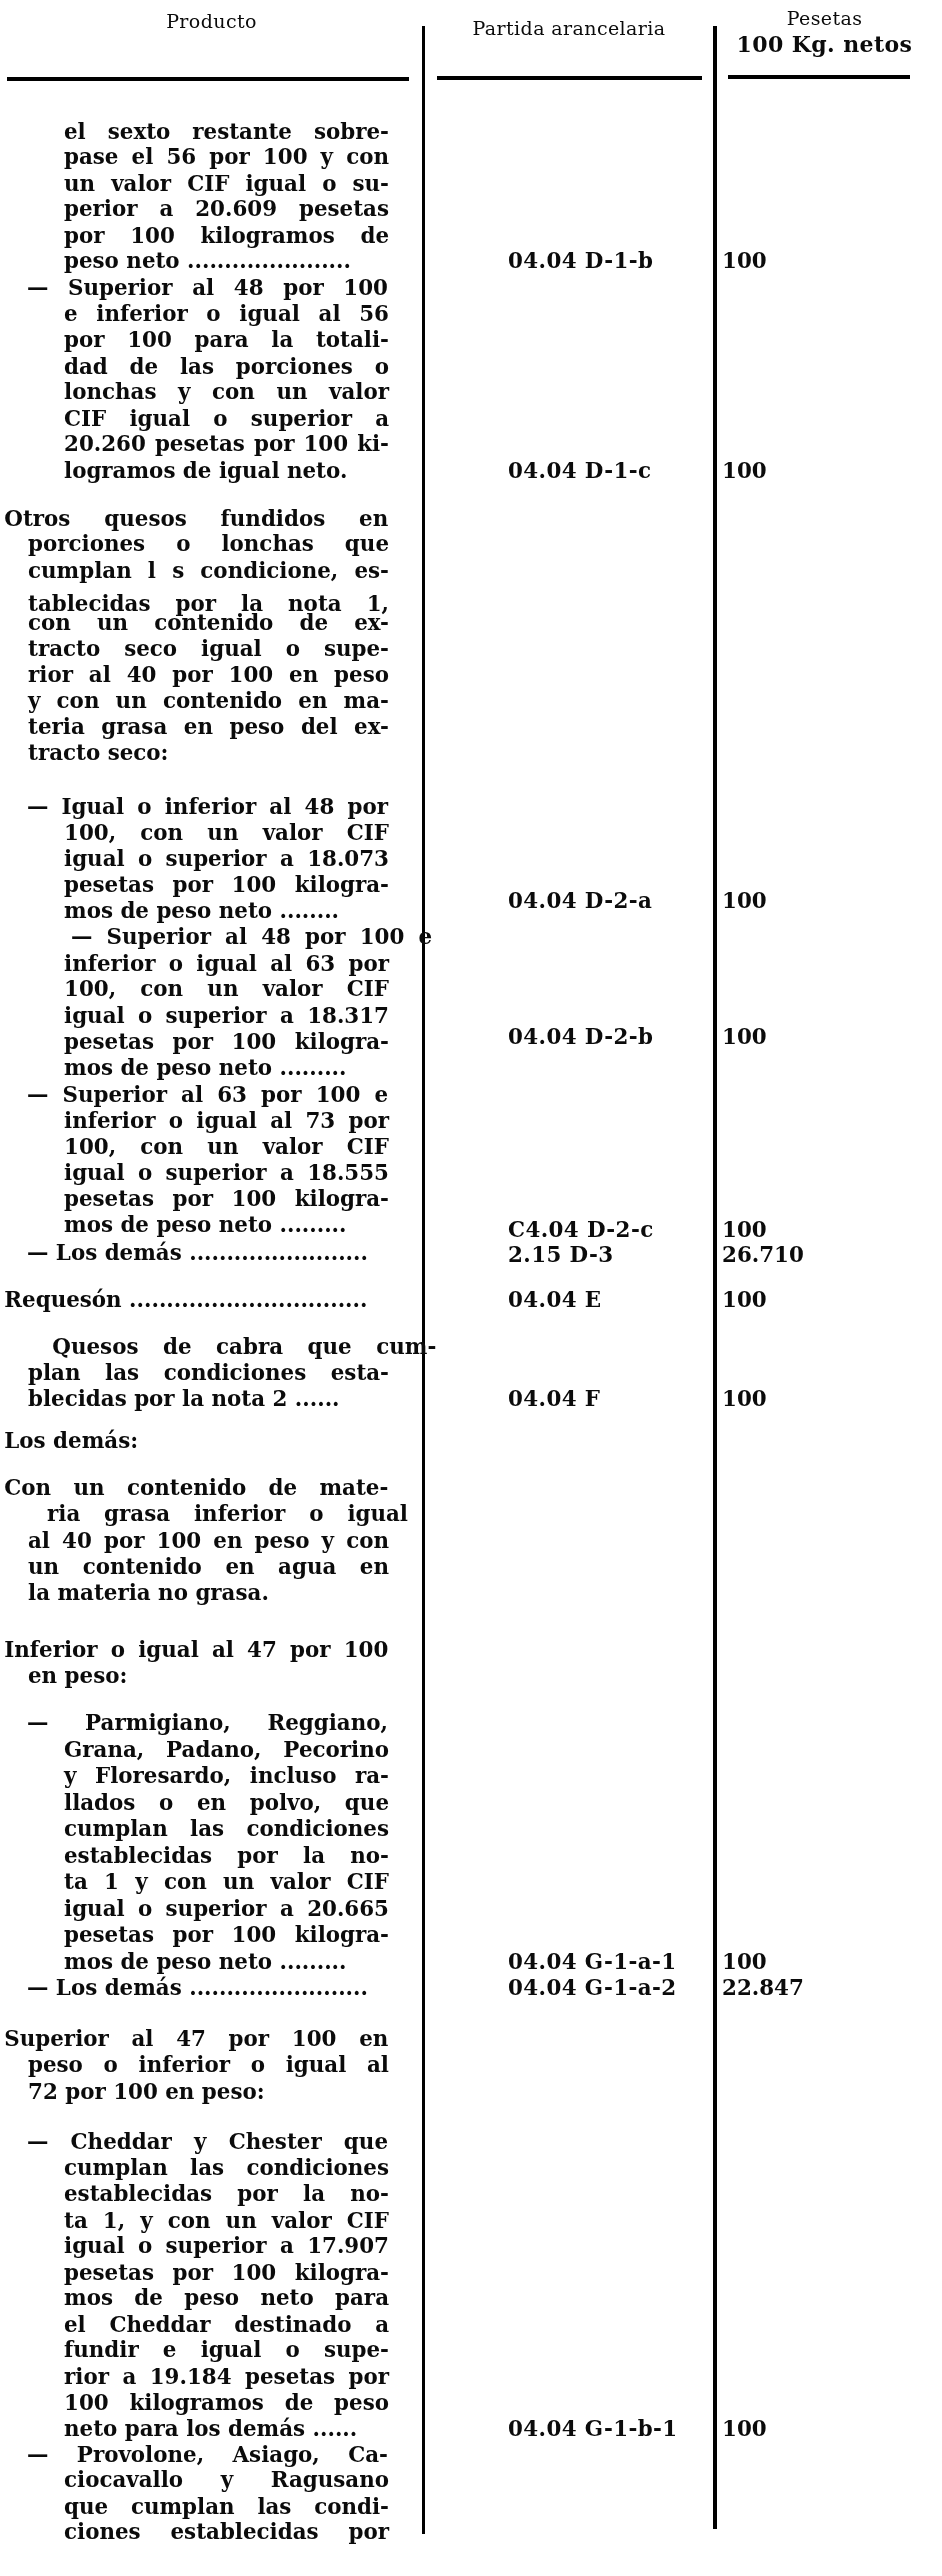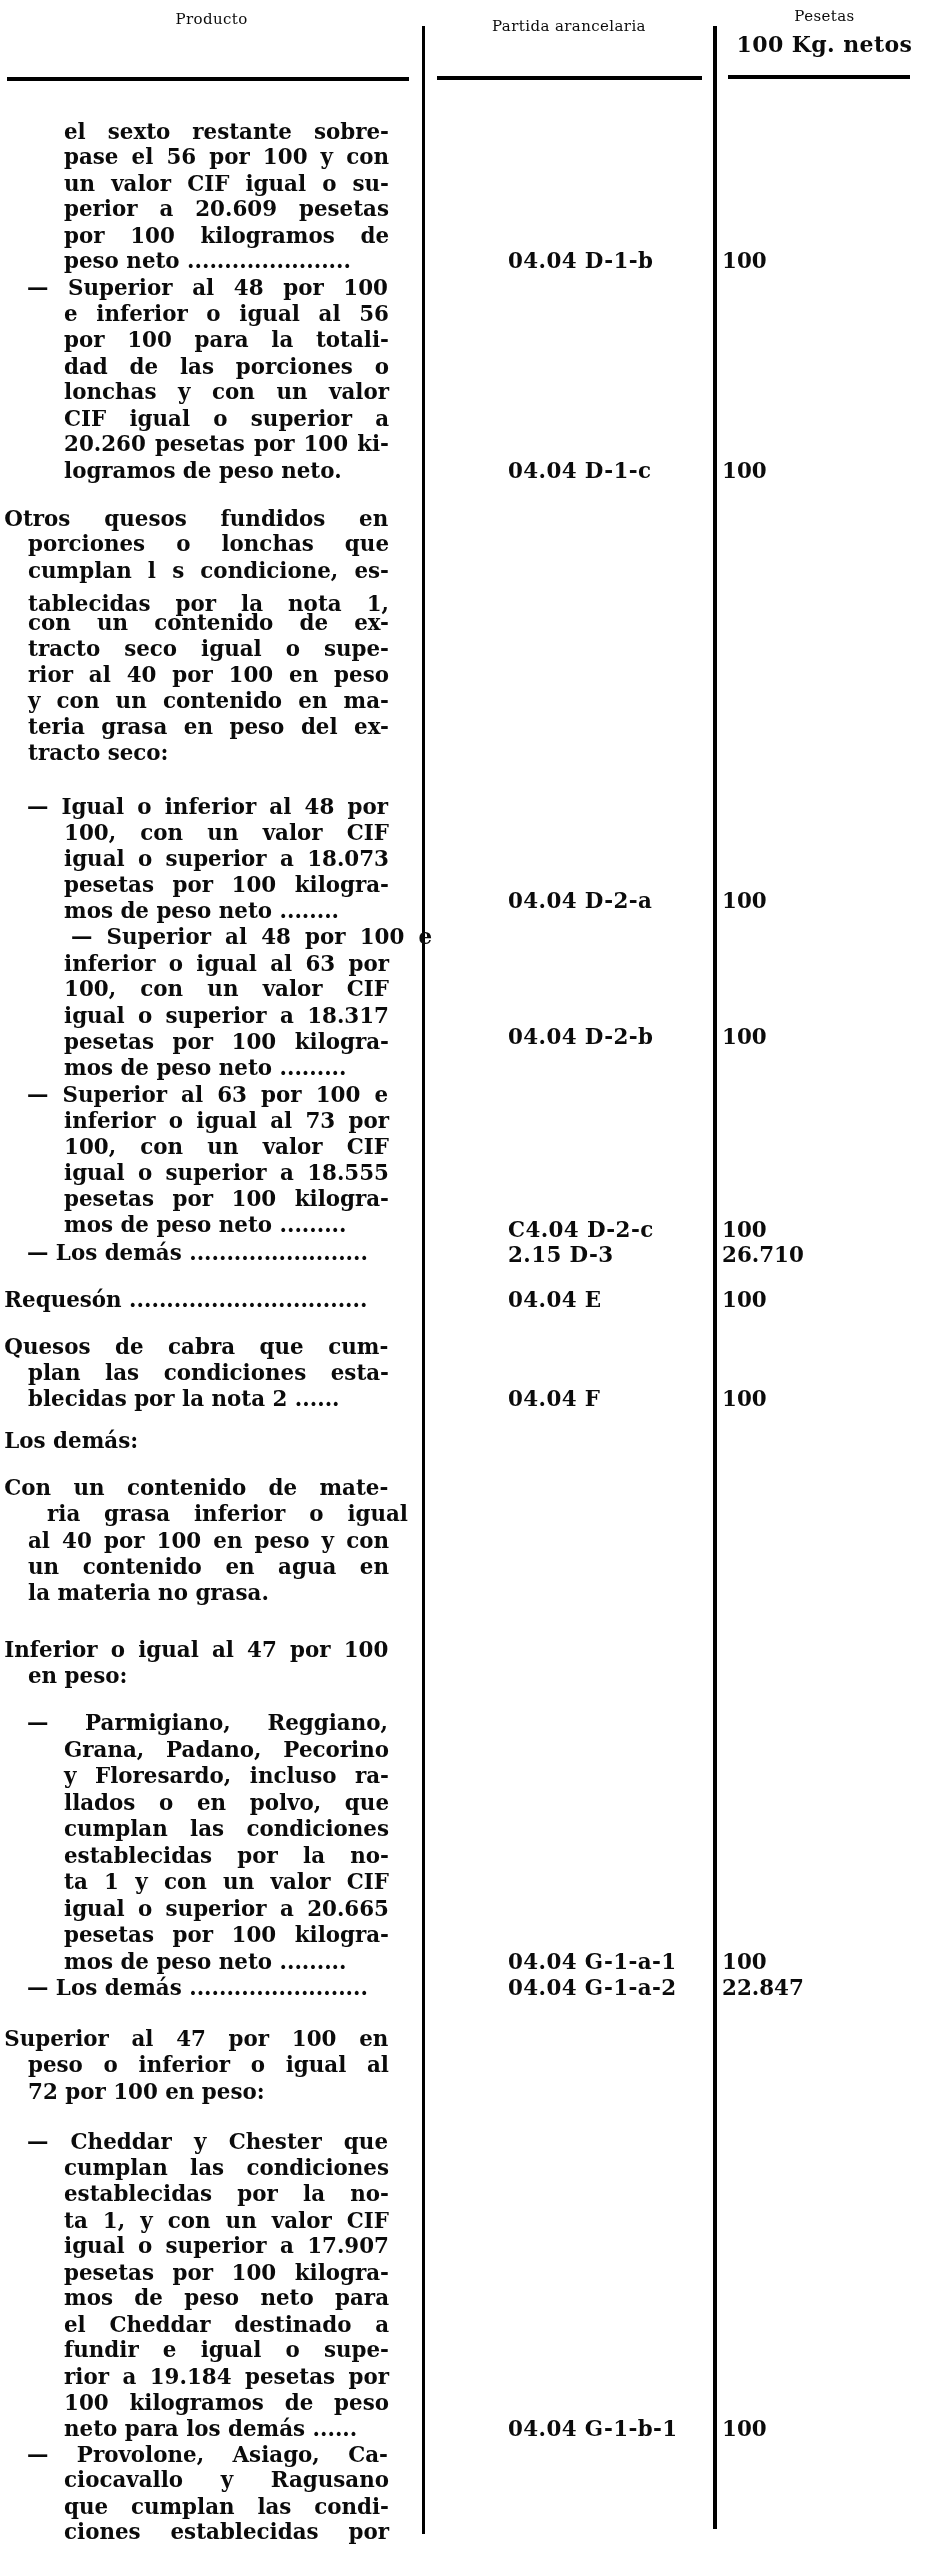--- a/index.html
+++ b/index.html
@@ -5,21 +5,21 @@
   html,body{margin:0;padding:0;background:#e8e8e8;}
   #page{
     position:relative;
     width:942px;height:2576px;
     background:#ffffff;
     font-family:"DejaVu Serif", serif;
     color:#0b0b0b;
     overflow:hidden;
   }
   
-  .hdr{position:absolute;text-align:center;font-size:15px;font-weight:400;letter-spacing:0.4px;}
+  .hdr{position:absolute;text-align:center;font-size:19px;font-weight:400;letter-spacing:0.4px;}
   #h-producto{left:0;top:10.3px;width:423px;}
   #h-partida{left:423px;top:17px;width:292px;}
   #h-pesetas1{left:715px;top:6.8px;width:219px;}
   #h-pesetas2{left:715px;top:31px;width:219px;font-weight:700;font-size:22px;}
   
   .vrule{position:absolute;background:#000;}
   .hrule{position:absolute;background:#000;}
   #v1{left:422px;top:26px;width:3.4px;height:2508px;}
   #v2{left:713px;top:26px;width:4.3px;height:2503px;}
   #hr1{left:6.8px;top:77px;width:402px;height:4.3px;}
@@ -62,21 +62,21 @@
       <div class="pl dashcont j" style="top: 197px;">perior a 20.609 pesetas</div>
       <div class="pl dashcont j" style="top: 224px;">por 100 kilogramos de</div>
       <div class="pl dashcont" style="top: 249px;">peso neto ......................</div>
       <div class="pl dash j" style="top: 276px;">— Superior al 48 por 100</div>
       <div class="pl dashcont j" style="top: 302px;">e inferior o igual al 56</div>
       <div class="pl dashcont j" style="top: 328px;">por 100 para la totali-</div>
       <div class="pl dashcont j" style="top: 355px;">dad de las porciones o</div>
       <div class="pl dashcont j" style="top: 380px;">lonchas y con un valor</div>
       <div class="pl dashcont j" style="top: 407px;">CIF igual o superior a</div>
       <div class="pl dashcont j" style="top: 432px;">20.260 pesetas por 100 ki-</div>
-      <div class="pl dashcont" style="top: 459px;">logramos de peso neto.</div>
+      <div class="pl dashcont" style="top: 459px;">logramos de igual neto.</div>
       <div class="pl first j" style="top: 507px;">Otros quesos fundidos en</div>
       <div class="pl cont j" style="top: 532px;">porciones o lonchas que</div>
       <div class="pl cont j" style="top: 559px;">cumplan l s condicione, es-</div>
       <div class="pl cont j" style="top: 568px; margin-top: 24px;">tablecidas por la nota 1,</div>
       <div class="pl cont j" style="top: 611px;">con un contenido de ex-</div>
       <div class="pl cont j" style="top: 637px;">tracto seco igual o supe-</div>
       <div class="pl cont j" style="top: 663px;">rior al 40 por 100 en peso</div>
       <div class="pl cont j" style="top: 689px;">y con un contenido en ma-</div>
       <div class="pl cont j" style="top: 715px;">teria grasa en peso del ex-</div>
       <div class="pl cont" style="top: 741px;">tracto seco:</div>
@@ -92,21 +92,21 @@
       <div class="pl dashcont j" style="top: 1030px;">pesetas por 100 kilogra-</div>
       <div class="pl dashcont" style="top: 1056px;">mos de peso neto .........</div>
       <div class="pl dash j" style="top: 1083px;">— Superior al 63 por 100 e</div>
       <div class="pl dashcont j" style="top: 1109px;">inferior o igual al 73 por</div>
       <div class="pl dashcont j" style="top: 1135px;">100, con un valor CIF</div>
       <div class="pl dashcont j" style="top: 1161px;">igual o superior a 18.555</div>
       <div class="pl dashcont j" style="top: 1187px;">pesetas por 100 kilogra-</div>
       <div class="pl dashcont" style="top: 1213px;">mos de peso neto .........</div>
       <div class="pl dash" style="top: 1241px;">— Los demás ........................</div>
       <div class="pl first" style="top: 1288px;">Requesón ................................</div>
-      <div class="pl first j" style="top: 1335px;">Quesos de cabra que cum-</div>
+      <div class="pl first j" style="top: 1335px; margin-left: 48px;">Quesos de cabra que cum-</div>
       <div class="pl cont j" style="top: 1361px;">plan las condiciones esta-</div>
       <div class="pl cont" style="top: 1387px;">blecidas por la nota 2 ......</div>
       <div class="pl first" style="top: 1429px;">Los demás:</div>
       <div class="pl first j" style="top: 1476px;">Con un contenido de mate-</div>
       <div class="pl cont j" style="top: 1502px; margin-left: 19px;">ria grasa inferior o igual</div>
       <div class="pl cont j" style="top: 1529px;">al 40 por 100 en peso y con</div>
       <div class="pl cont j" style="top: 1555px;">un contenido en agua en</div>
       <div class="pl cont" style="top: 1581px;">la materia no grasa.</div>
       <div class="pl first j" style="top: 1638px;">Inferior o igual al 47 por 100</div>
       <div class="pl cont" style="top: 1664px;">en peso:</div>

